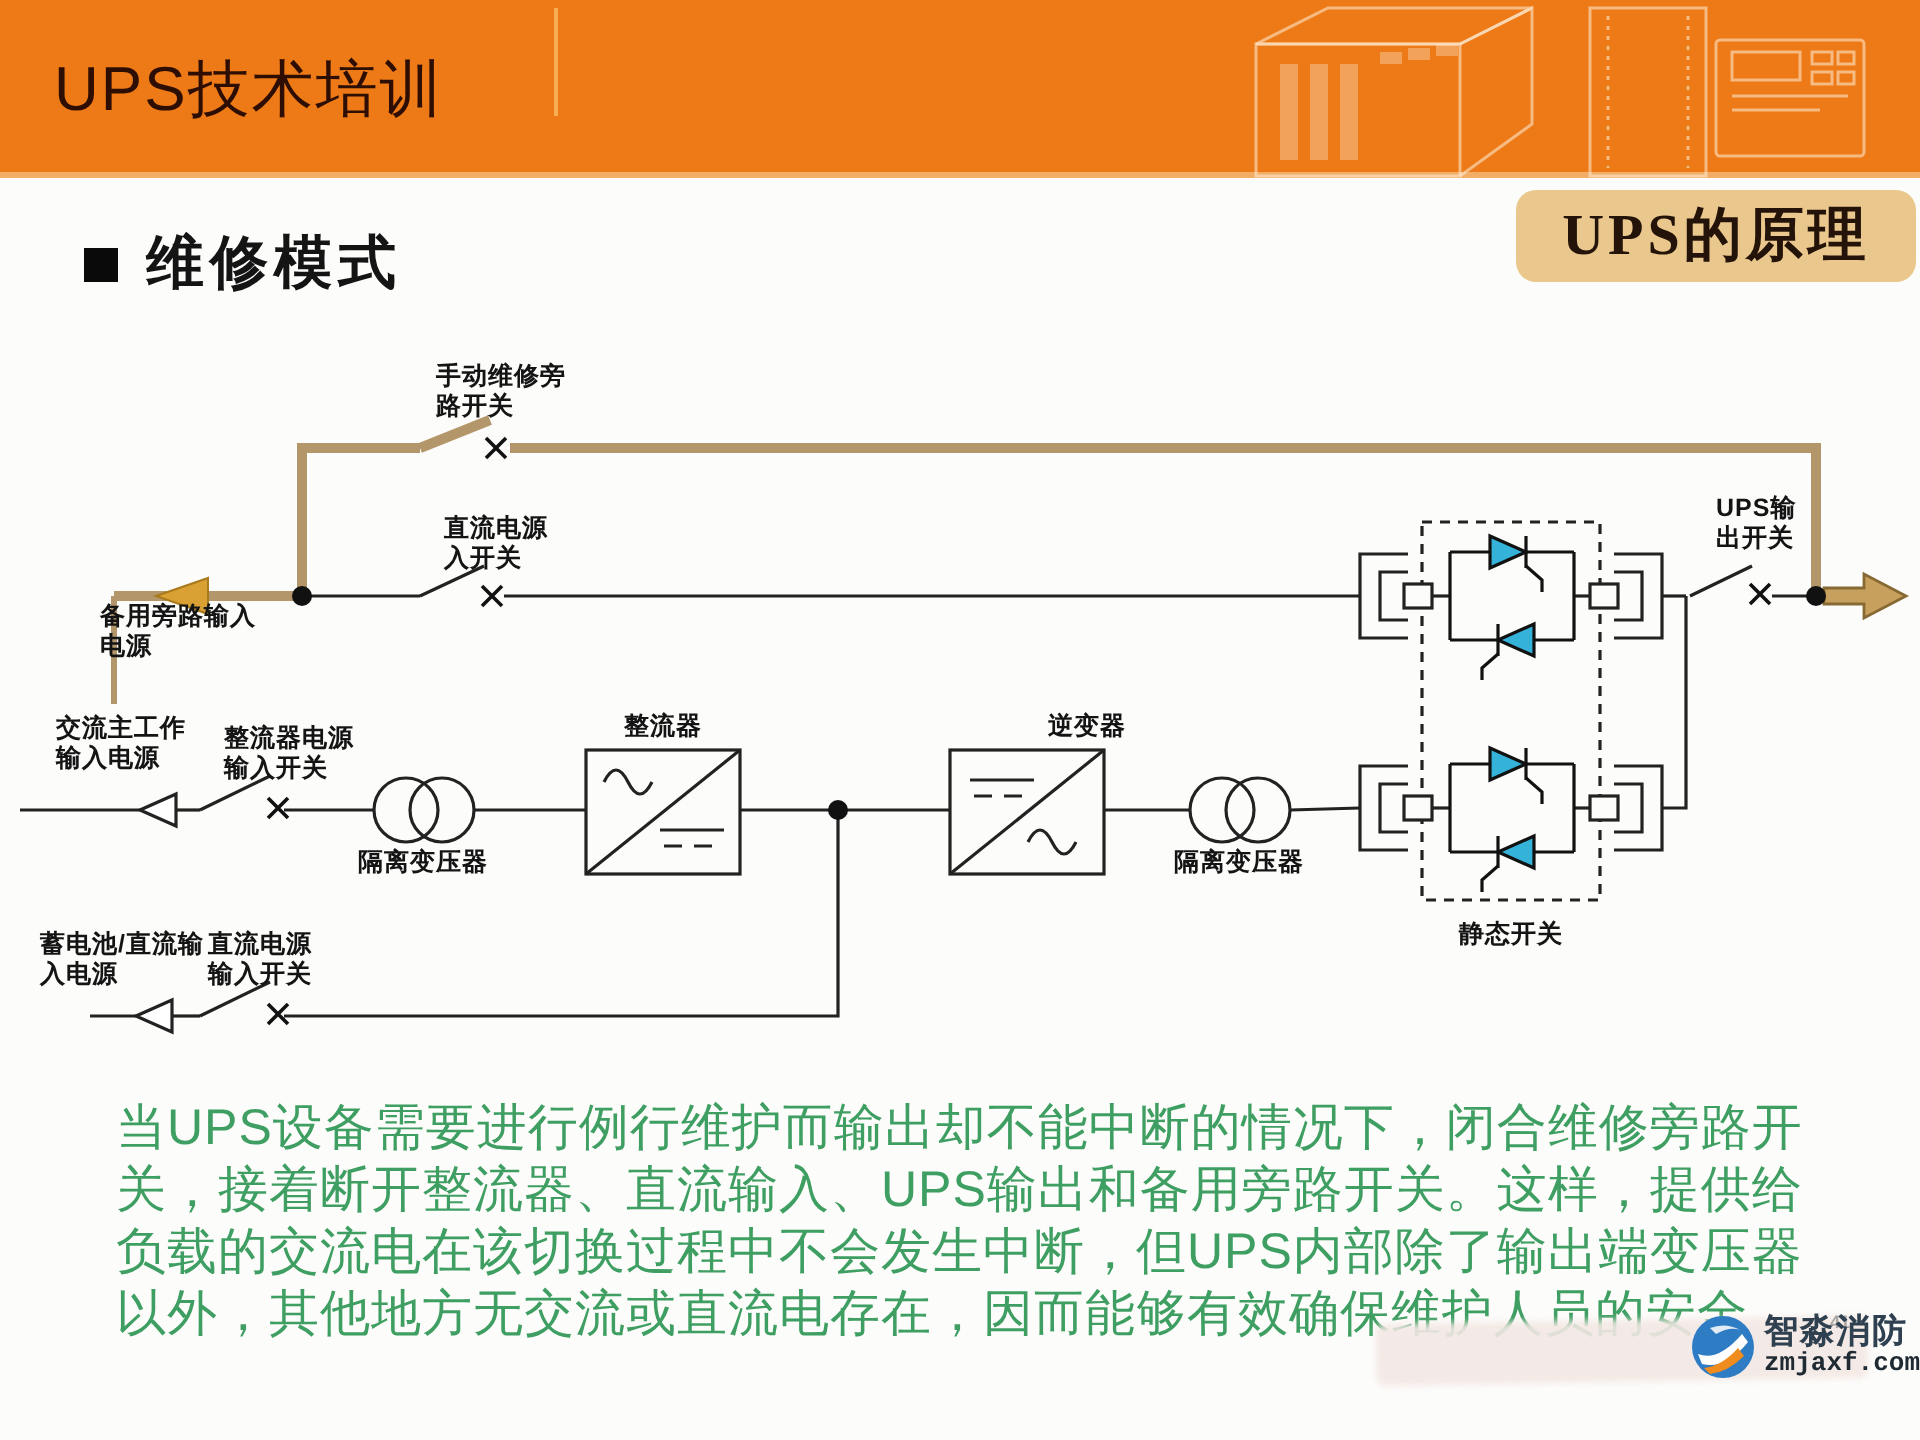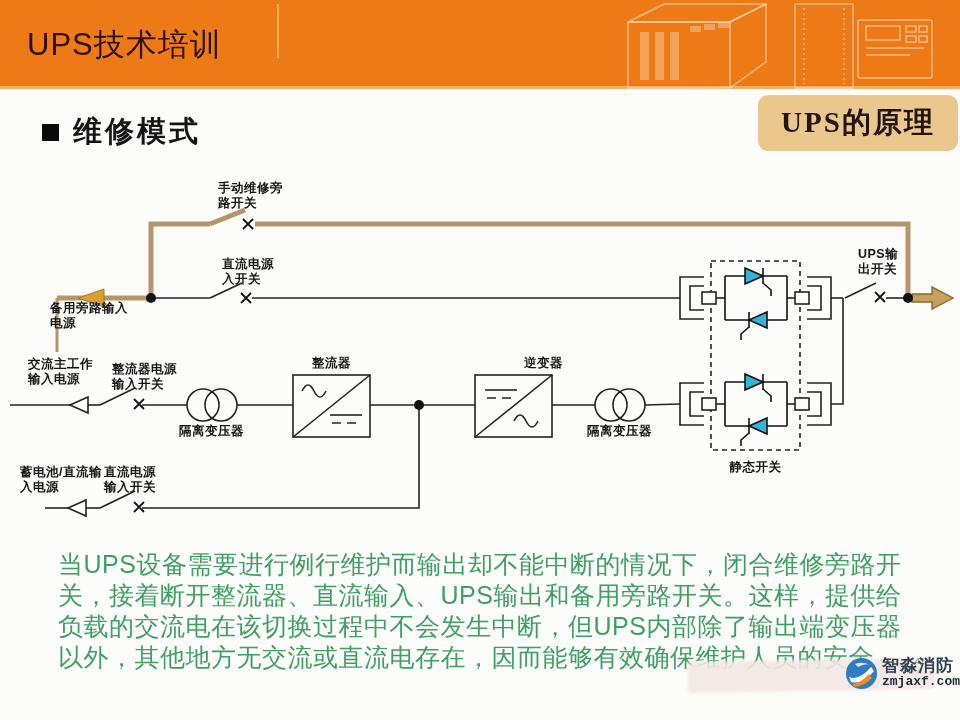--- a/index.html
+++ b/index.html
@@ -16,21 +16,21 @@
   .header-title{
     position:absolute;left:27px;top:24px;
     font-size:31px;font-weight:normal;color:#2e0e02;letter-spacing:1px;
   }
   .header-divider{
     position:absolute;left:277px;top:4px;width:2px;height:54px;background:#f9ae55;
   }
   .rack-art{position:absolute;right:0;top:0;}
   
   .topic-badge{
-    position:absolute;left:758px;top:95px;width:200px;height:56px;
+    position:absolute;left:758px;top:95px;width:200px;height:46px;
     background:#eac88d;border-radius:10px;
     display:flex;align-items:center;justify-content:center;
     font-family:"Liberation Serif","DejaVu Serif",serif;
     font-size:29px;color:#241309;font-weight:600;letter-spacing:2px;
   }
   
   .section-row{position:absolute;left:42px;top:112px;display:flex;align-items:center;}
   .section-bullet{width:17px;height:17px;background:#0a0a0a;margin-right:14px;}
   .section-title{
     font-family:"Liberation Serif","DejaVu Serif",serif;

